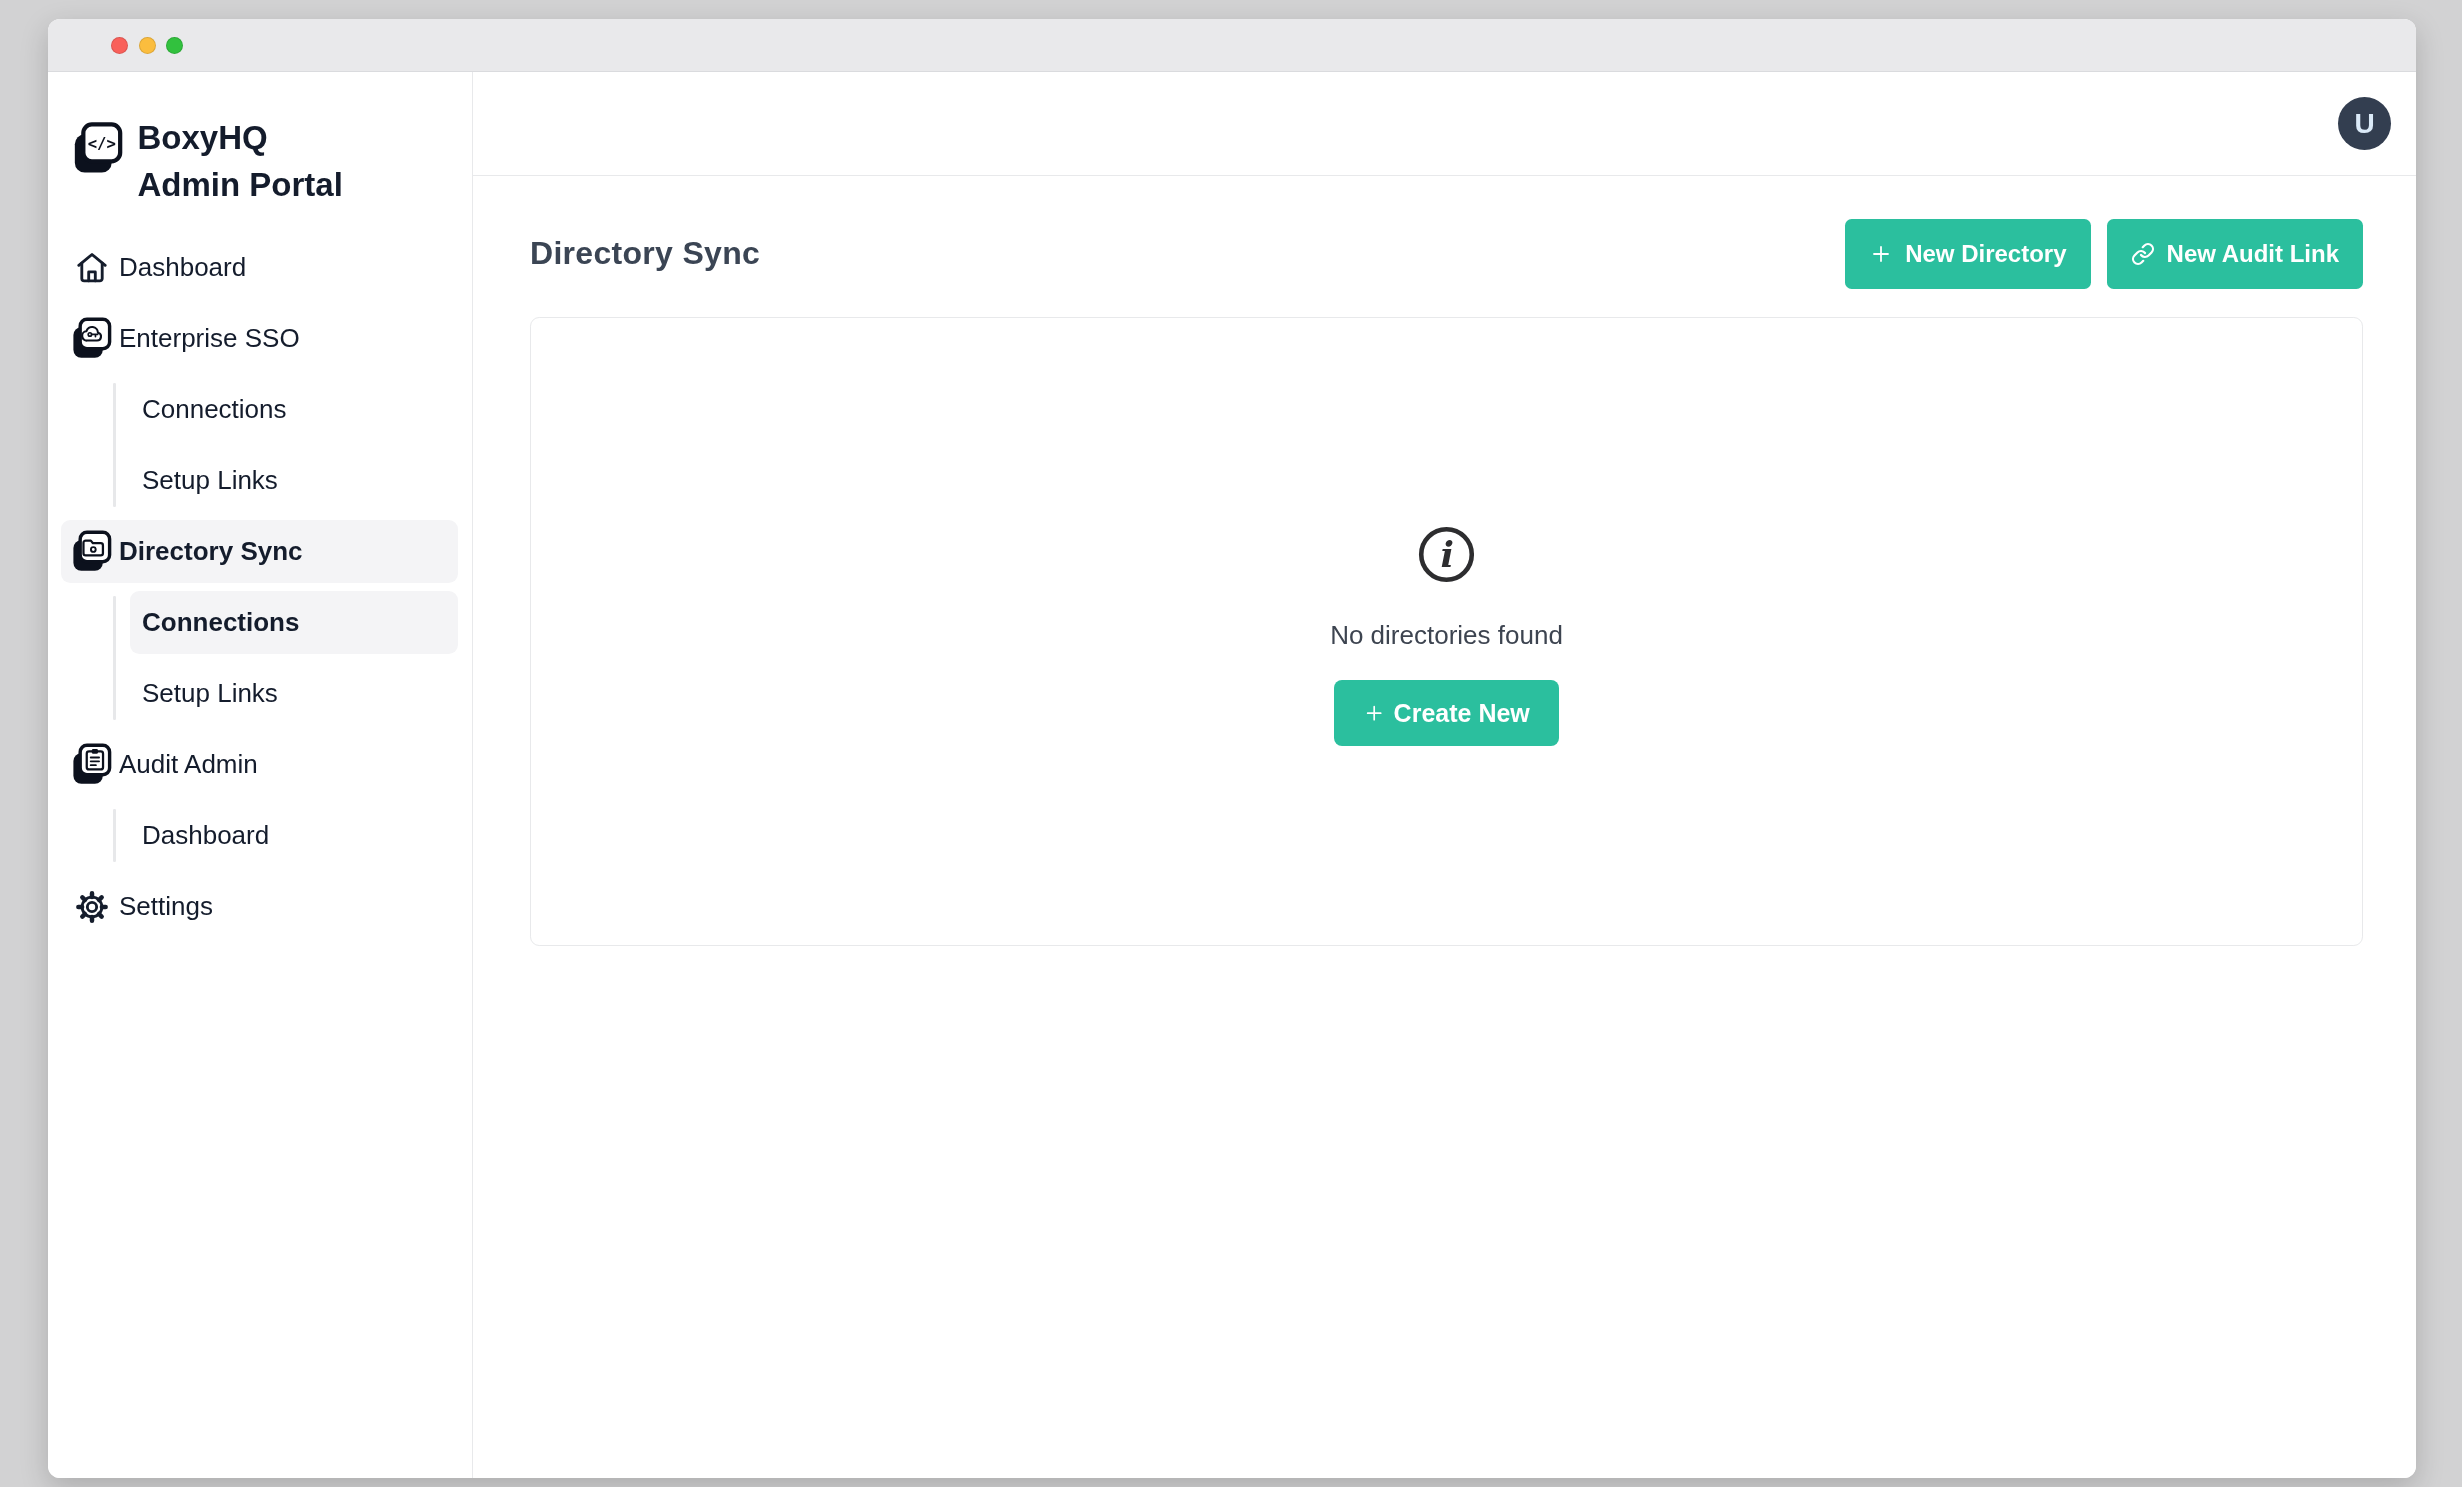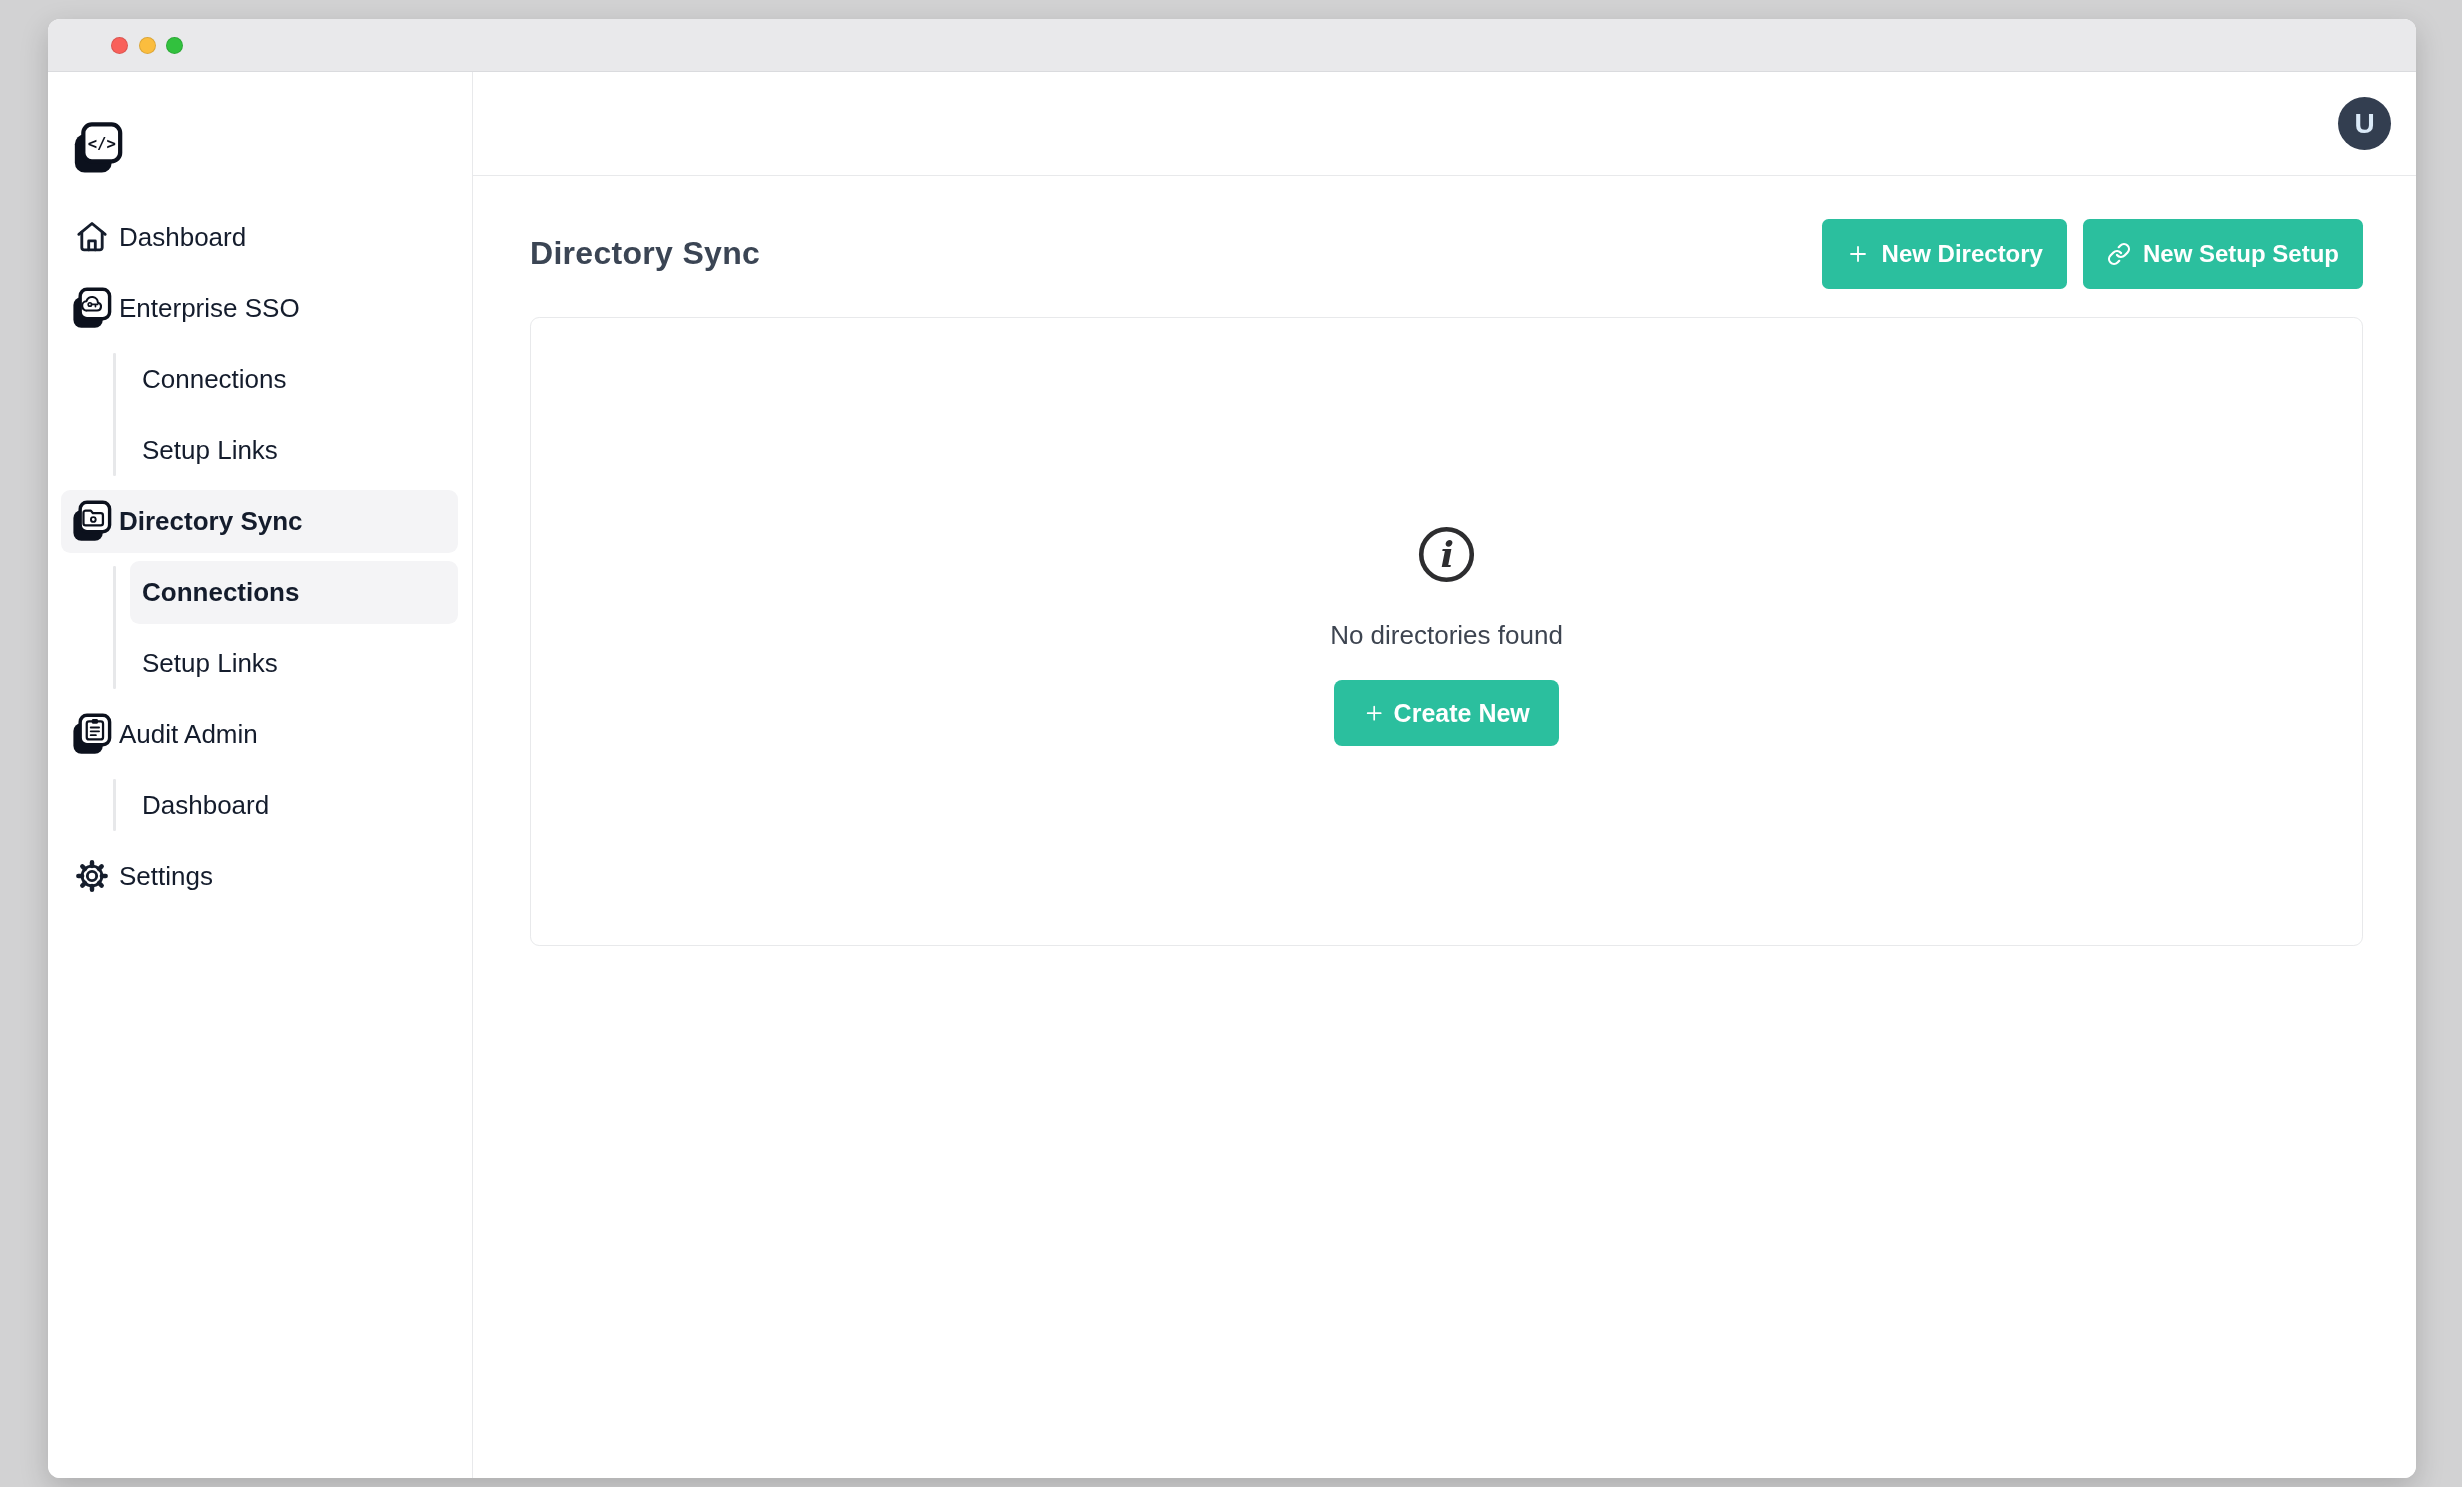--- a/index.html
+++ b/index.html
@@ -107,20 +107,21 @@
     <aside class="sidebar">
 
       <div class="logo">
         <span class="logo-icon">
           <svg width="51" height="55" viewBox="0 0 36 38">
             <rect x="2" y="9" width="26" height="27" rx="7" fill="#0c111d"></rect>
             <rect x="8" y="2" width="26" height="26" rx="6" fill="#fff" stroke="#0c111d" stroke-width="3"></rect>
             <text x="21" y="16" text-anchor="middle" dominant-baseline="central" font-family="DejaVu Sans Mono, monospace" font-size="11" font-weight="bold" fill="#0c111d">&lt;/&gt;</text>
           </svg>
         </span>
+        <span class="logo-title">BoxyHQ Admin Portal</span>
       </div>
 
       <nav class="nav">
 
         <a class="nav-item">
           <span class="nav-icon">
             <svg width="36" height="36" viewBox="0 0 24 24" fill="none" stroke="#151d2c" stroke-width="1.9" stroke-linecap="round" stroke-linejoin="round">
               <path d="M3.2 10.2 12 3l8.8 7.2"></path>
               <path d="M5.2 8.7V19a1.6 1.6 0 0 0 1.6 1.6h10.4A1.6 1.6 0 0 0 18.8 19V8.7"></path>
               <path d="M9.8 20.6v-6h4.4v6"></path>
@@ -222,21 +223,21 @@
               <svg width="24" height="24" viewBox="0 0 24 24" fill="none" stroke="#fff" stroke-width="1.8" stroke-linecap="round">
                 <path d="M12 5v14M5 12h14"></path>
               </svg>
               <span>New Directory</span>
             </button>
             <button class="btn">
               <svg width="24" height="24" viewBox="0 0 24 24" fill="none" stroke="#fff" stroke-width="2.2" stroke-linecap="round" stroke-linejoin="round">
                 <path d="M10 13a5 5 0 0 0 7.54.54l3-3a5 5 0 0 0-7.07-7.07l-1.72 1.71"></path>
                 <path d="M14 11a5 5 0 0 0-7.54-.54l-3 3a5 5 0 0 0 7.07 7.07l1.71-1.71"></path>
               </svg>
-              <span>New Setup Setup</span>
+              <span>New Audit Link</span>
             </button>
           </div>
         </div>
 
         <div class="card">
           <svg width="63" height="63" viewBox="0 0 96 96">
             <circle cx="48" cy="48" r="38.5" fill="none" stroke="#2d2d2f" stroke-width="7"></circle>
             <text x="49" y="67" text-anchor="middle" fill="#2d2d2f" font-family="DejaVu Serif, serif" font-style="italic" font-weight="bold" font-size="54">i</text>
           </svg>
           <p class="empty-msg">No directories found</p>

